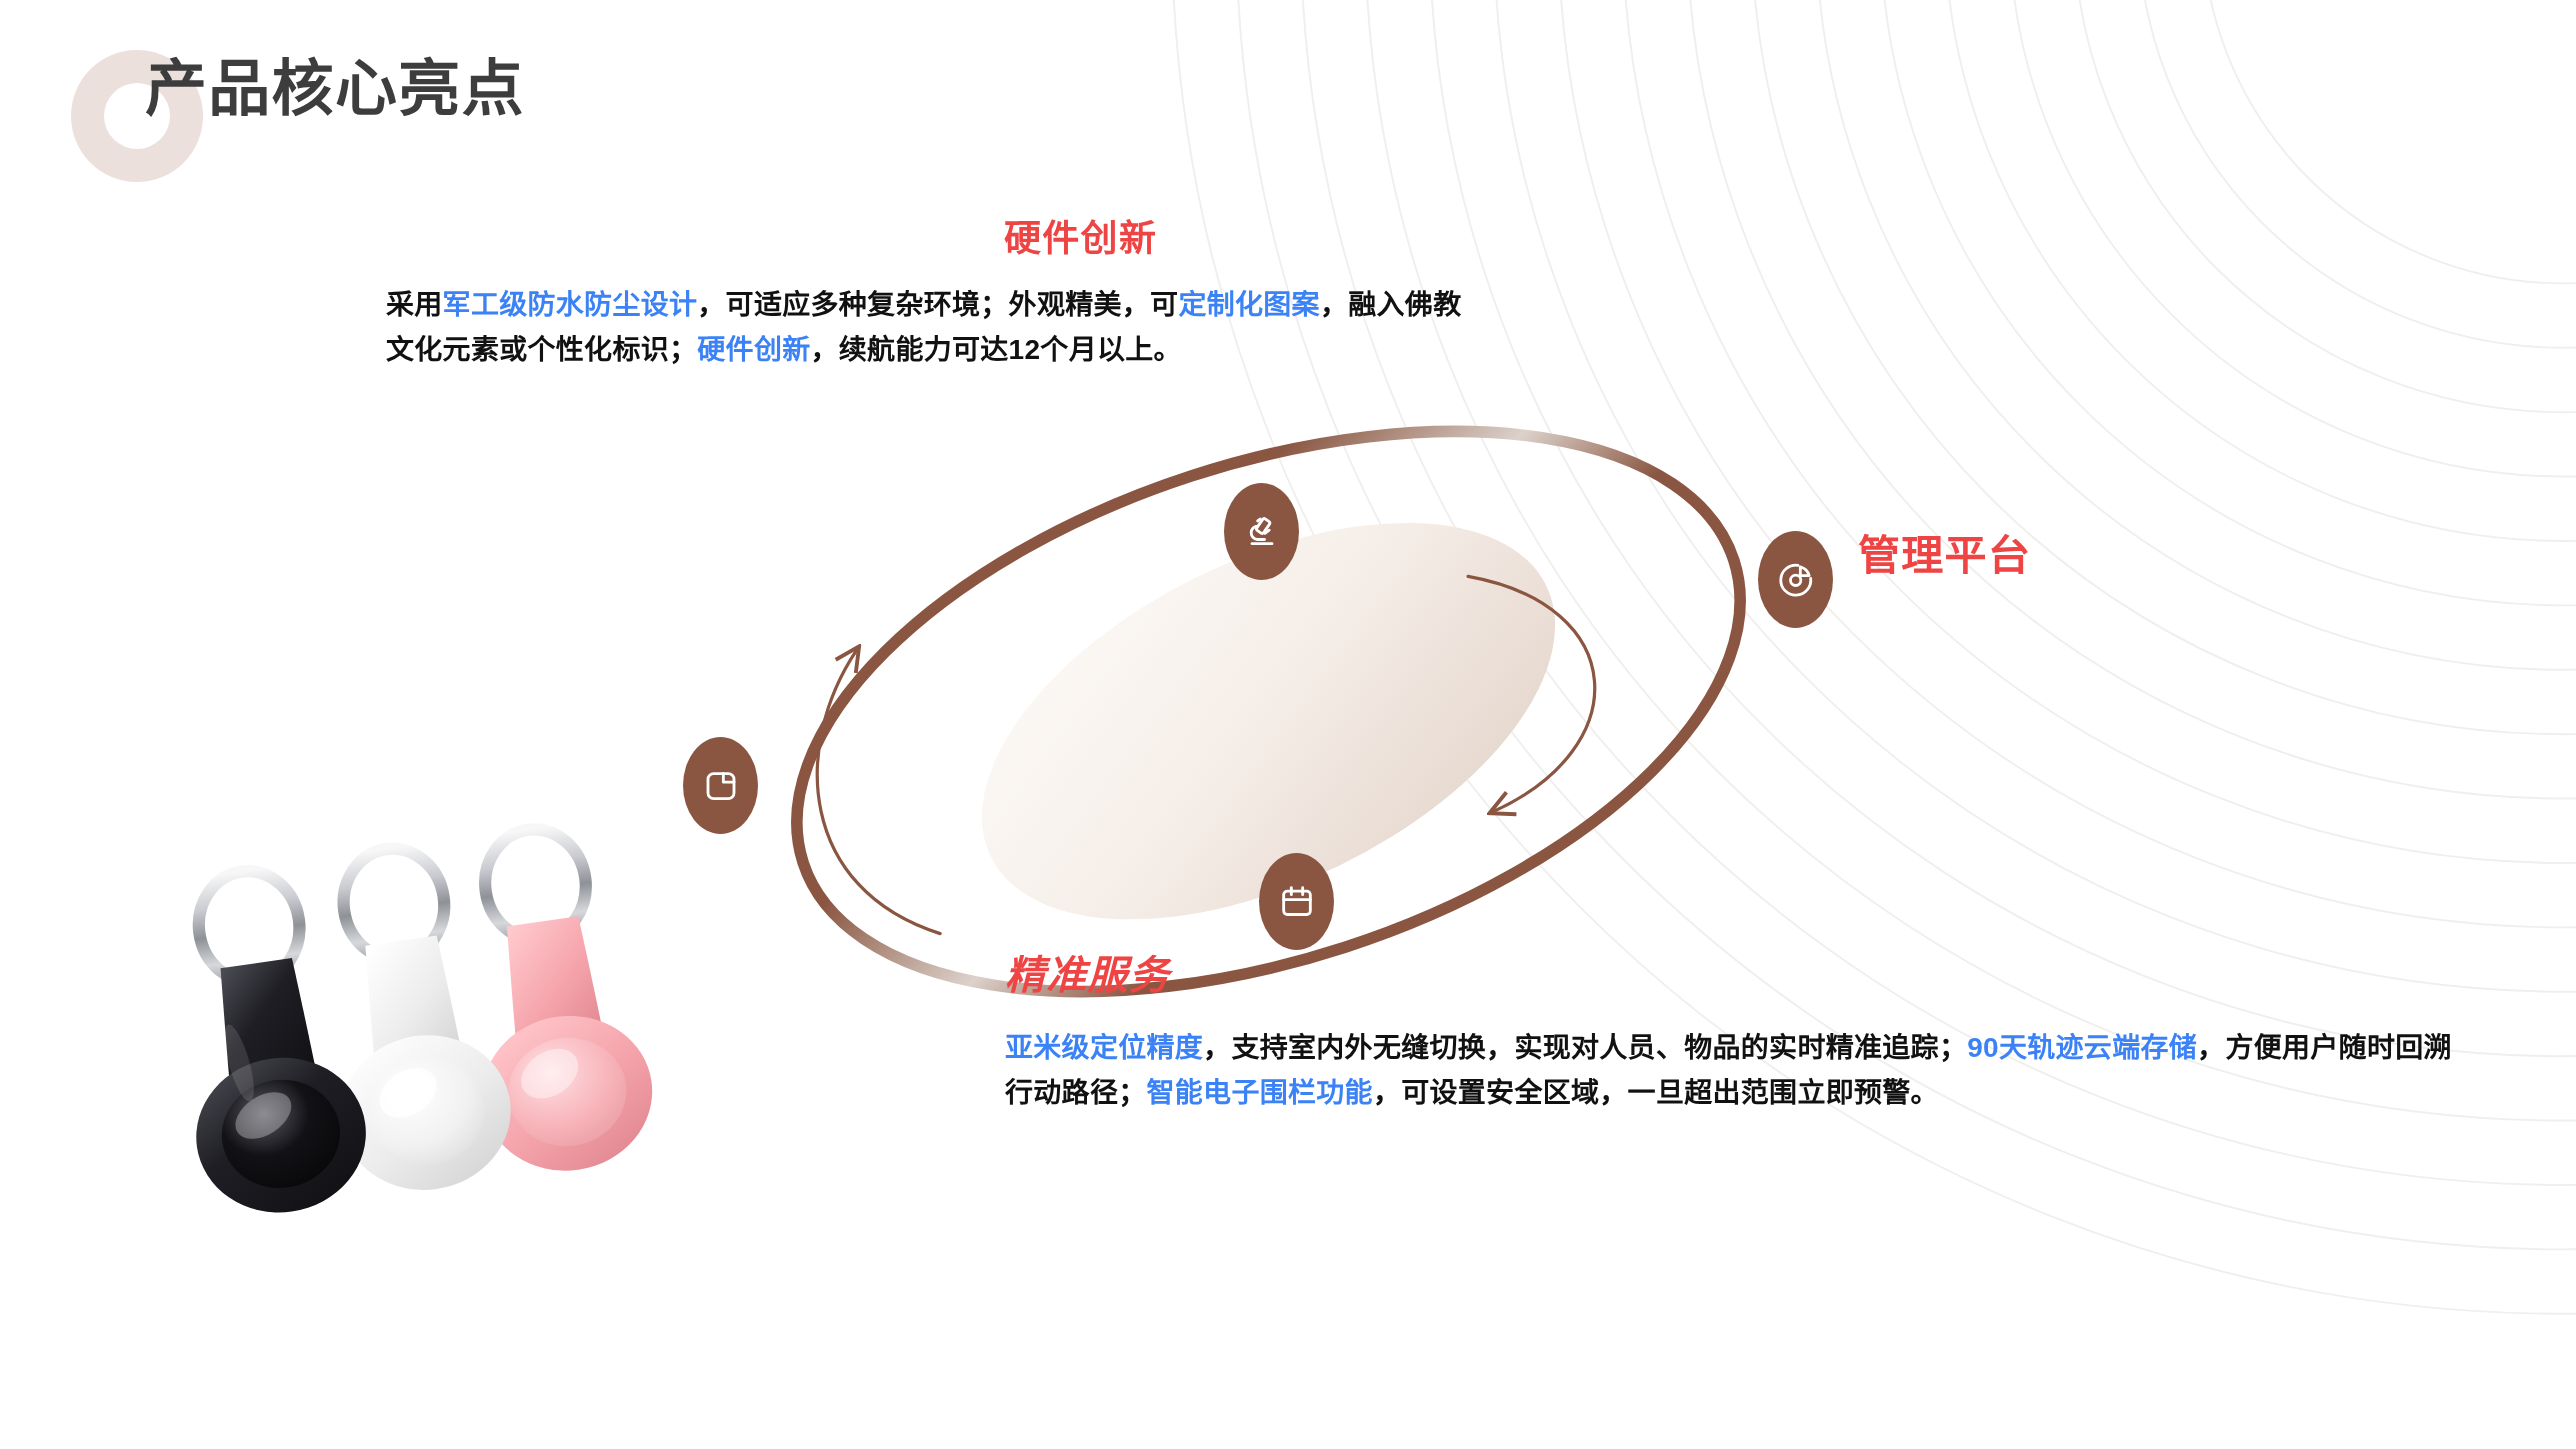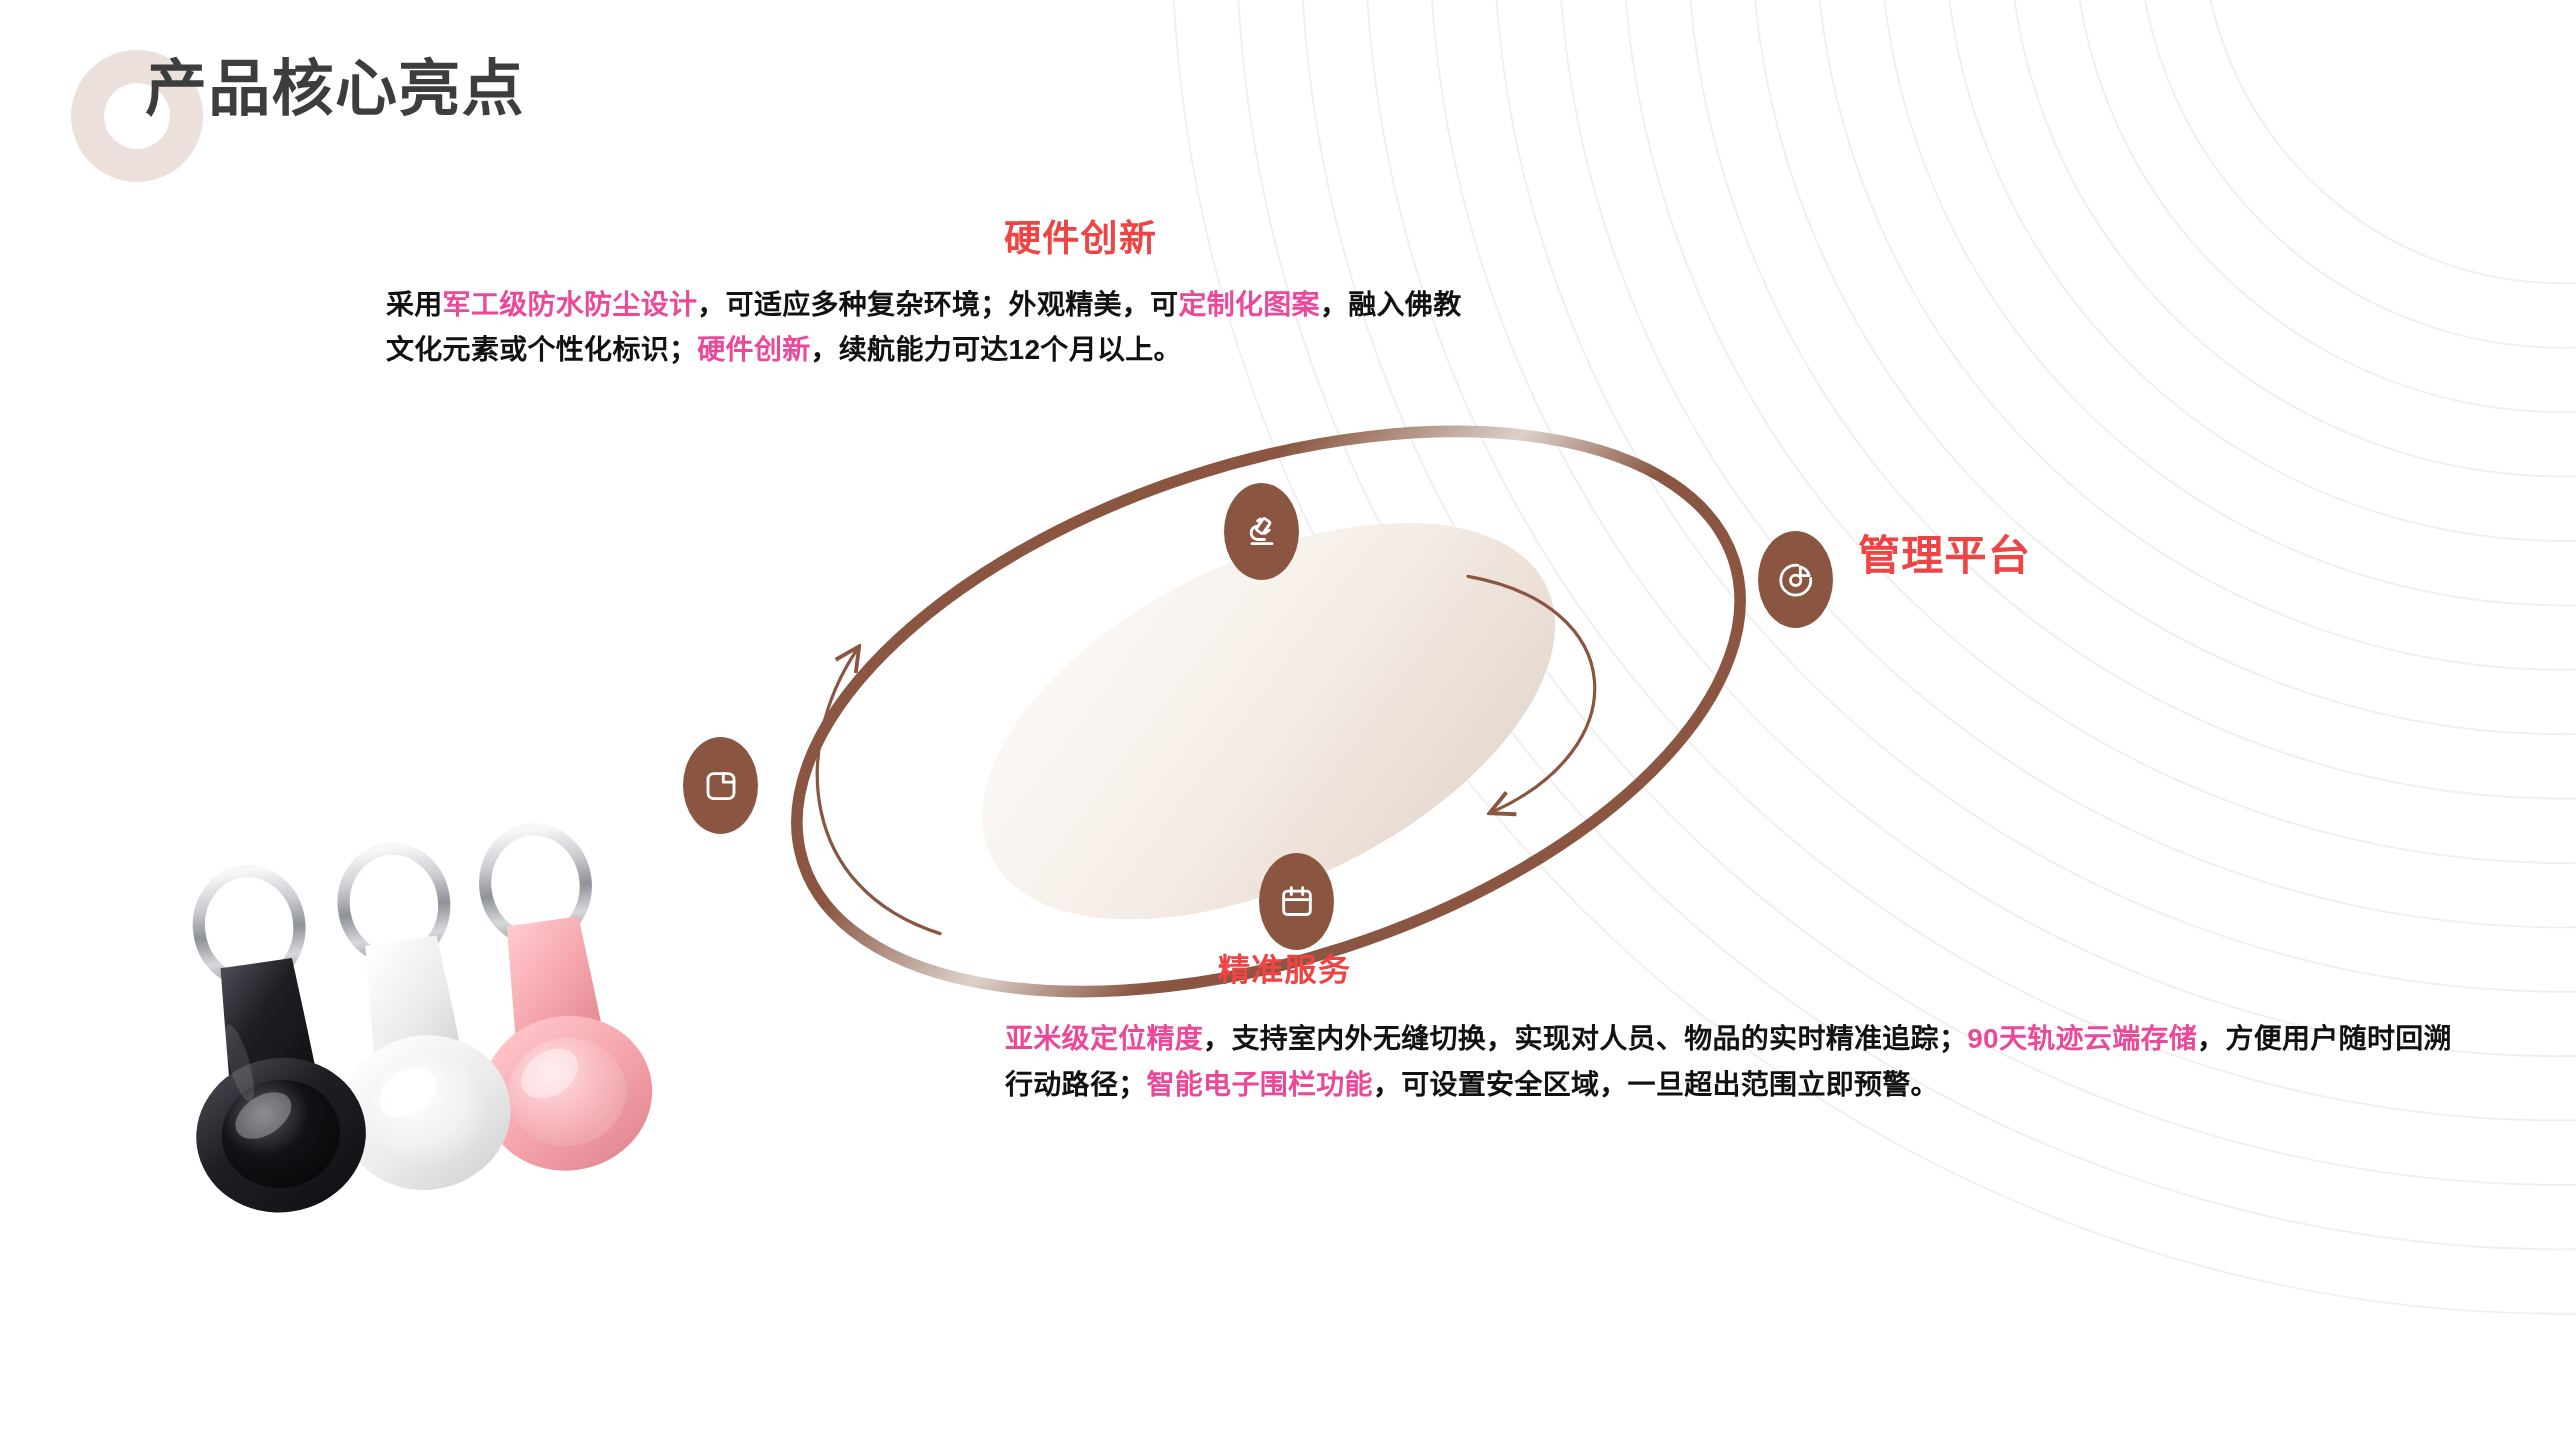--- a/index.html
+++ b/index.html
@@ -59,32 +59,32 @@
 
   
   .section-heading {
     font-size:37px; font-weight:700; color:#ef4444;
     line-height:1.1; letter-spacing:1.3px; white-space:nowrap;
   }
   .body-text {
     font-size:28px; font-weight:700; color:#111111;
     line-height:1.62; letter-spacing:0.3px;
   }
-  .hl { color:#ec4899; }
+  .hl { color:#3b82f6; }
 
   #sec-hardware { position:absolute; left:386px; top:219px; width:1095px; }
   #sec-hardware .section-heading { text-align:left; margin-left:618px; }
   #sec-hardware .body-text { margin-top:22px; width:1082px; }
 
   #sec-platform { position:absolute; left:1810px; top:533px; width:760px; }
   #sec-platform .section-heading { margin-left:48px; font-size:42px; }
   #sec-platform .body-text { margin-top:26px; width:728px; }
 
   #sec-service { position:absolute; left:1005px; top:953px; width:1481px; }
-  #sec-service .section-heading { margin-left:213px; font-size:32px; }
+  #sec-service .section-heading { font-size:40px;font-style:italic; }
   #sec-service .body-text { margin-top:28px; width:1468px; }
 
   
   #product-photo { position:absolute; left:135px; top:818px; width:592px; height:509px; }
   #product-photo svg { width:100%; height:100%; display:block; }
 </style>
 </head>
 <body>
 
 <svg id="bg-arcs" viewBox="0 0 2400 2250" preserveAspectRatio="none">

